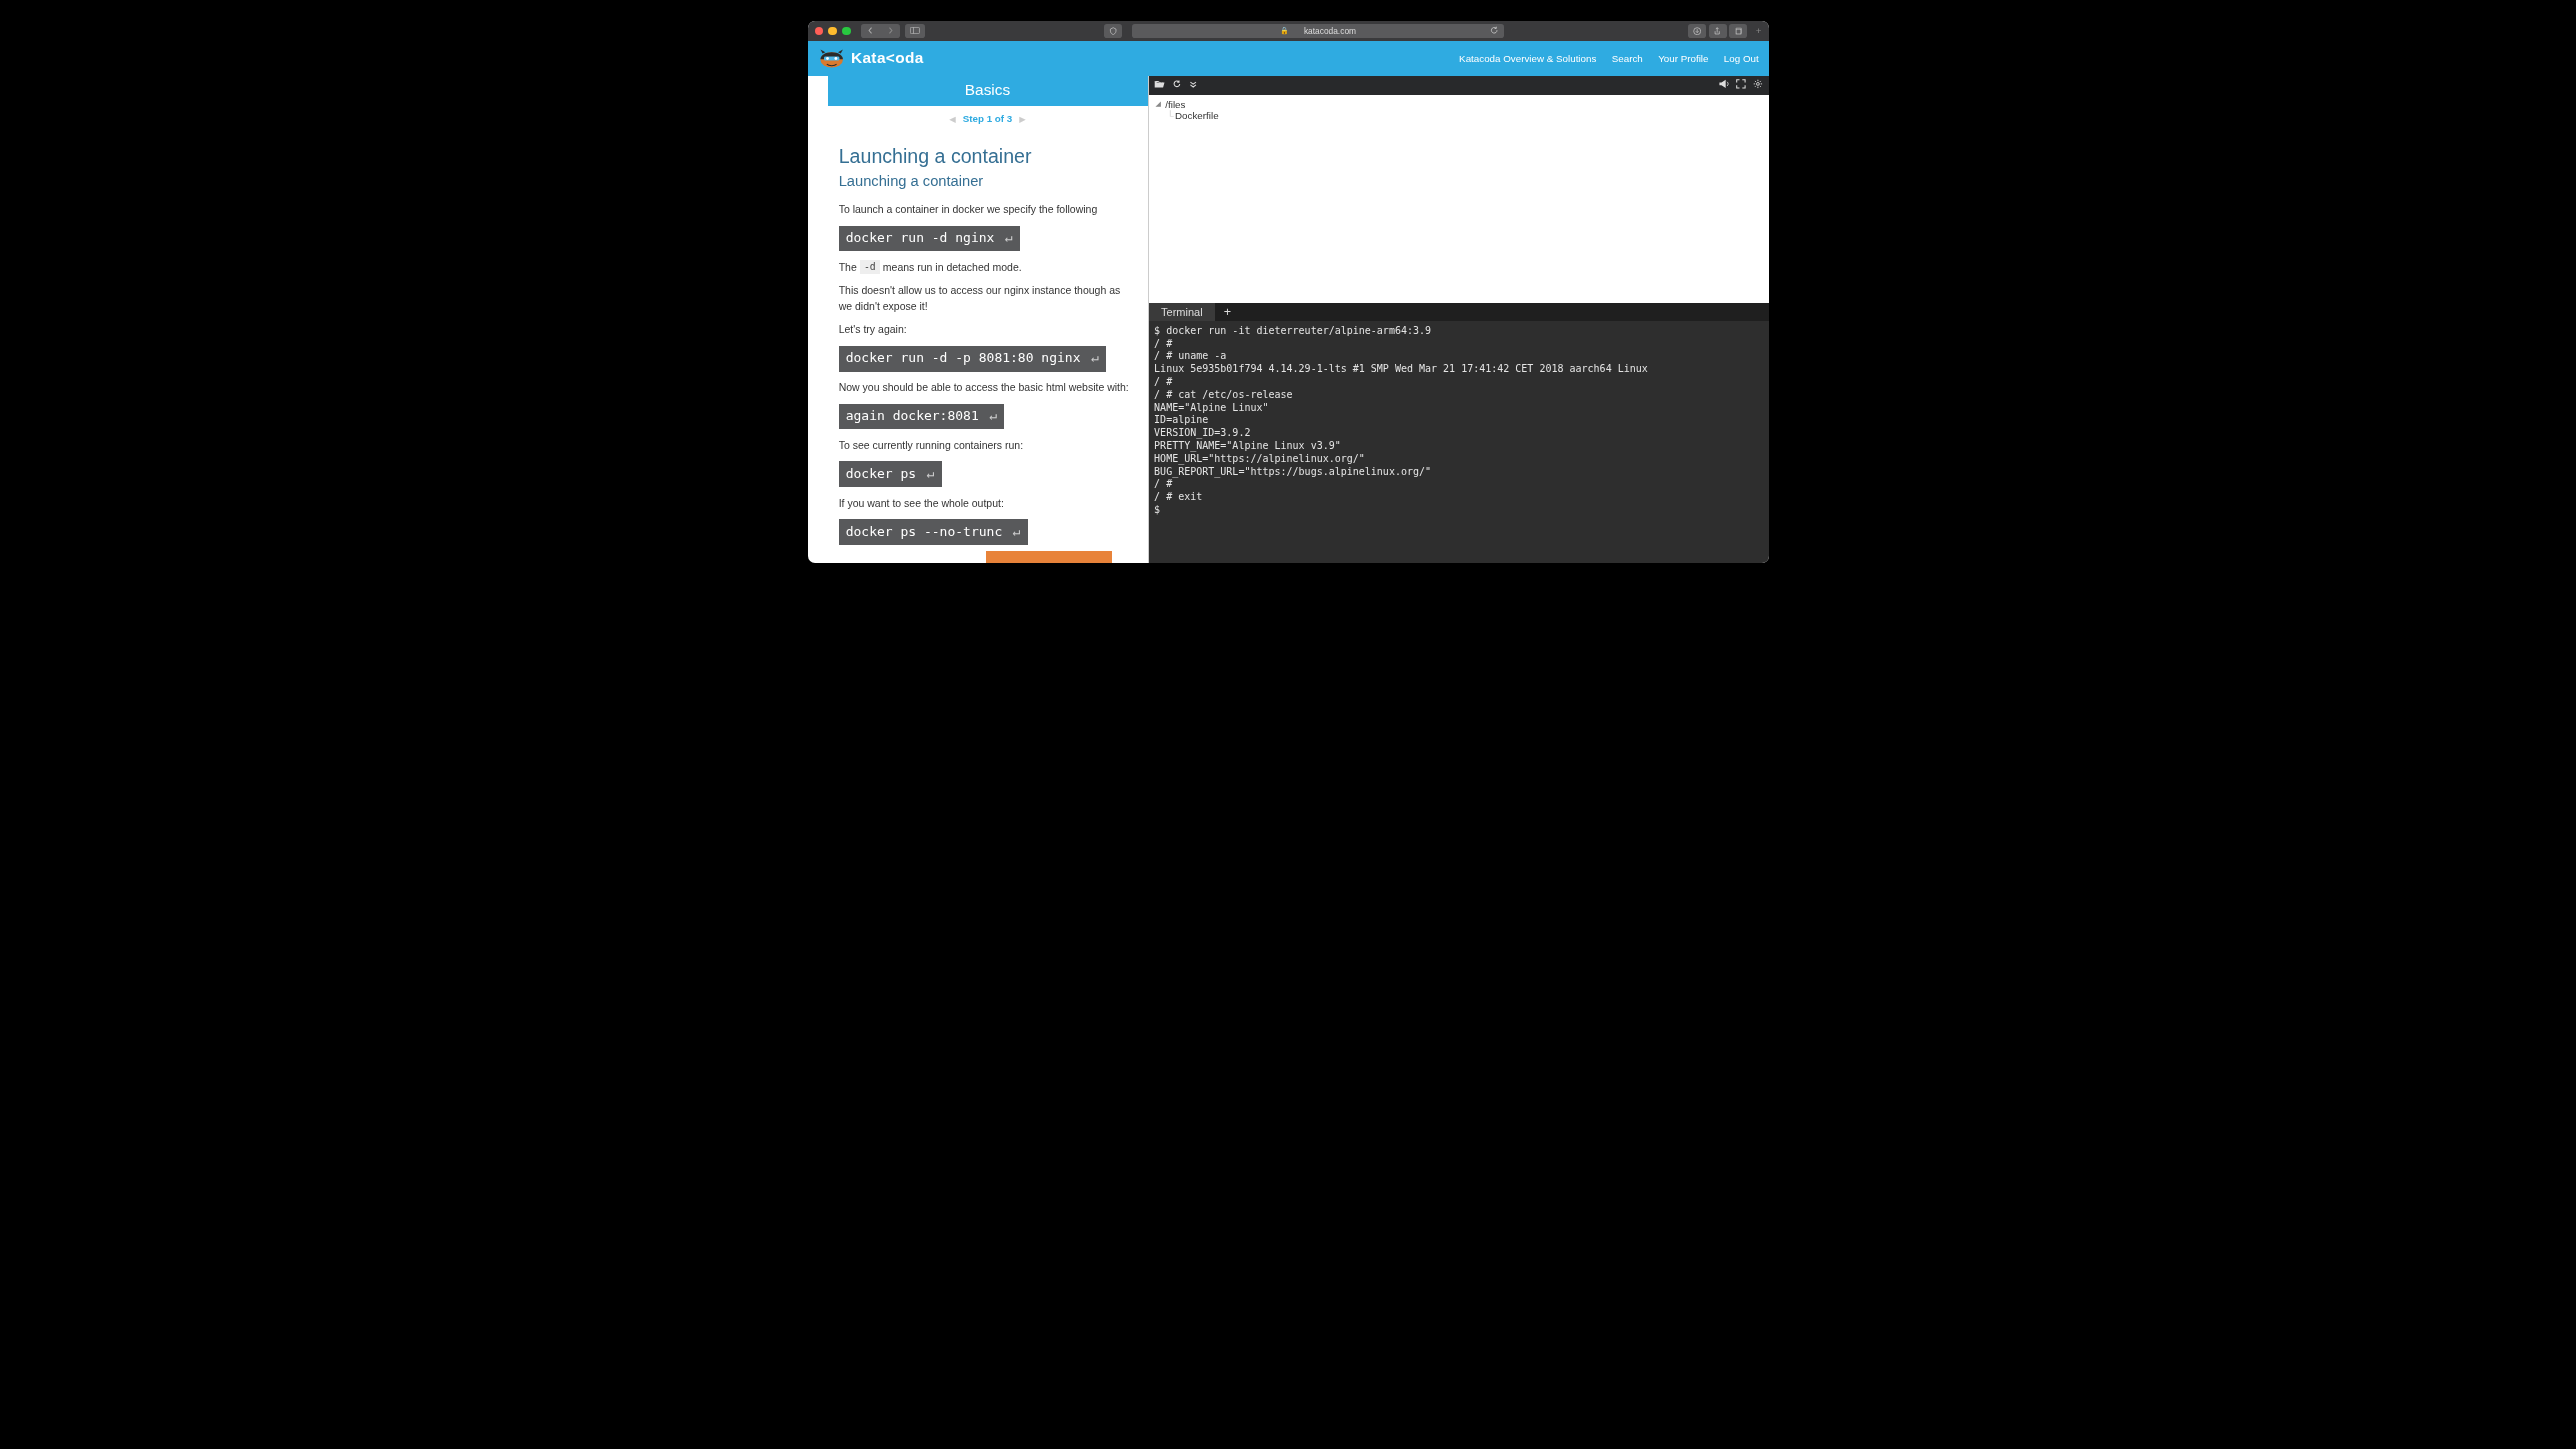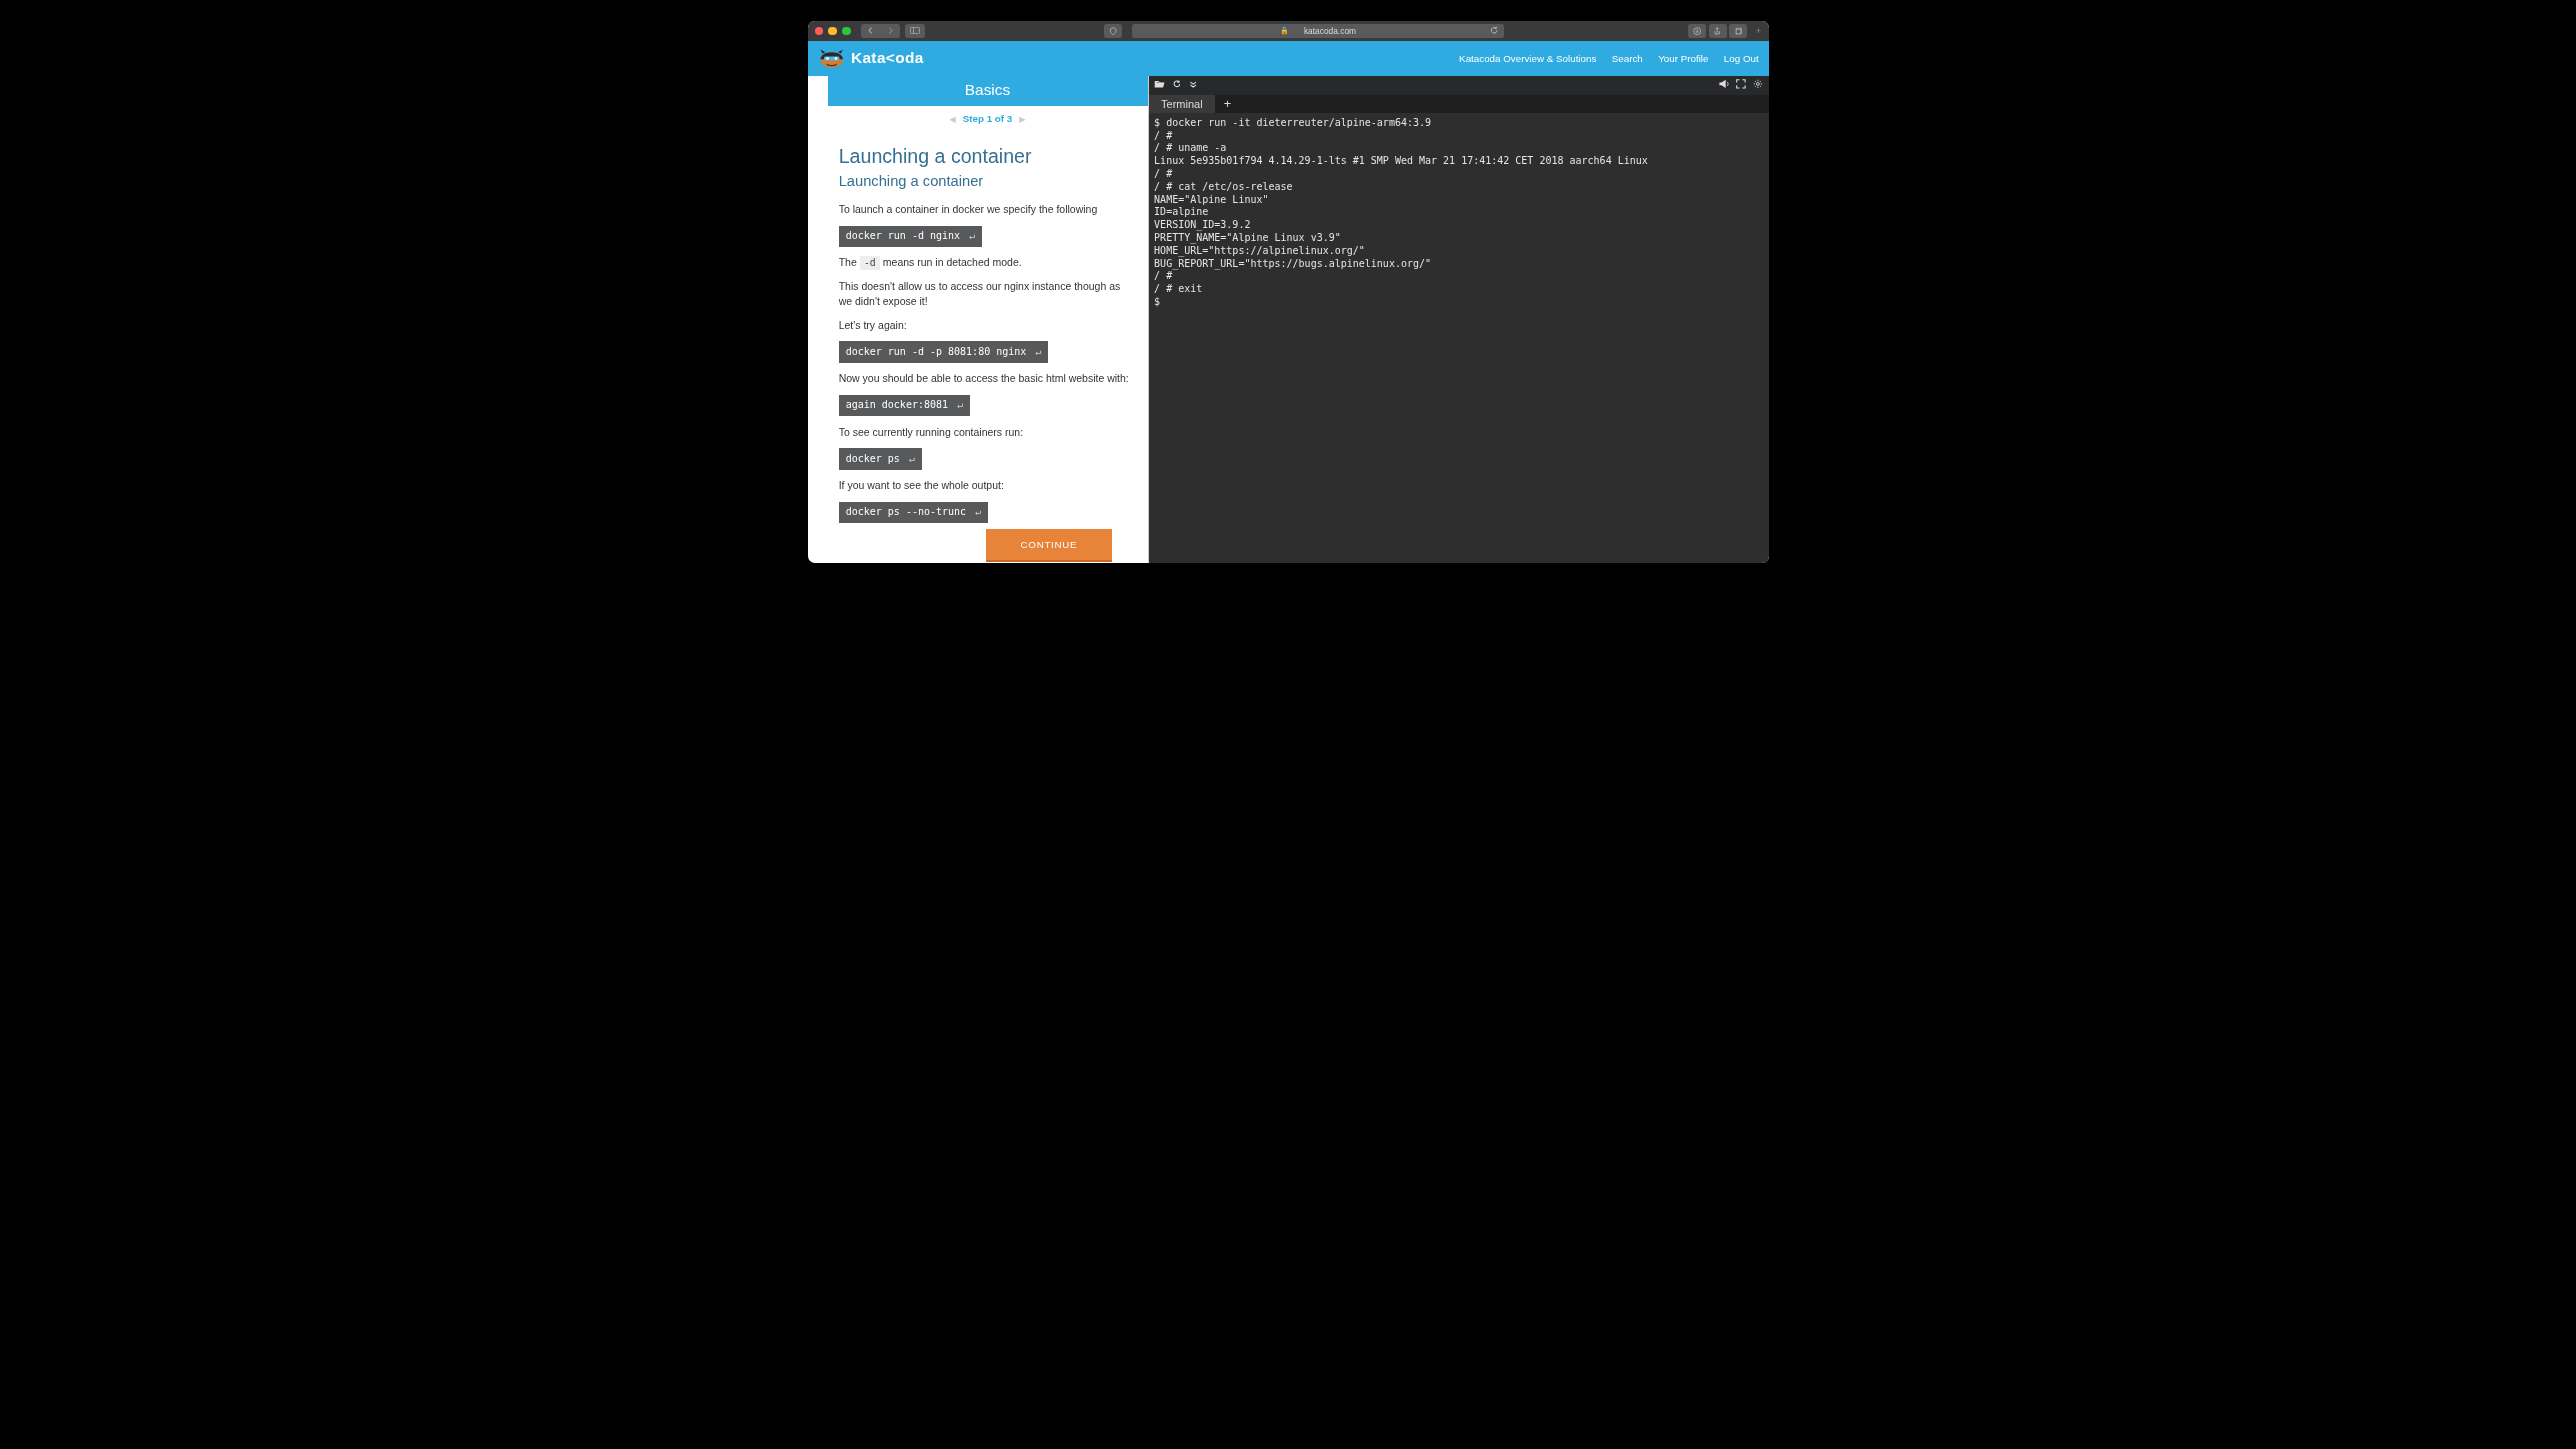--- a/index.html
+++ b/index.html
@@ -105,21 +105,21 @@
       flex: 1;
       overflow-y: auto;
     }
     .lesson-content h1 { color: #356f93; font-size: 19.6px; font-weight: 400; margin-top: 2.8px; }
     .lesson-content h2 { color: #356f93; font-size: 14.7px; font-weight: 400; margin-bottom: 9.8px; }
     .lesson-content p { margin: 8.4px 0; color: #333; }
     .code-block {
       background: #58595b;
       color: #fff;
       font-family: "SF Mono", Menlo, Monaco, monospace;
-      font-size: 10px;
+      font-size: 13px;
       padding: 3.5px 7px;
       display: inline-block;
       margin: 0;
       white-space: nowrap;
     }
     .code-block .enter-icon { opacity: 0.7; margin-left: 2.8px; }
     .inline-code {
       background: #eee;
       font-family: "SF Mono", Menlo, Monaco, monospace;
       font-size: 9.8px;
@@ -356,20 +356,30 @@
           </span>
           <span class="tb-icon">
             <svg width="9.8" height="9.8" viewBox="0 0 14 14">
                 <circle cx="7" cy="7" r="2" fill="none" stroke="#ddd" stroke-width="1.3"></circle>
                 <path d="M7 1 L7 3 M7 11 L7 13 M1 7 L3 7 M11 7 L13 7 M2.8 2.8 L4.2 4.2 M9.8 9.8 L11.2 11.2 M11.2 2.8 L9.8 4.2 M4.2 9.8 L2.8 11.2" stroke="#ddd" stroke-width="1.3"></path>
               </svg>
           </span>
         </div>
       </div>
 
+      <div class="file-tree">
+        <div class="tree-row">
+          <span class="tree-toggle">◢</span>
+          <span>/files</span>
+        </div>
+        <div class="tree-child">
+          <span class="tree-branch">└</span>
+          <span>Dockerfile</span>
+        </div>
+      </div>
 
       <div class="terminal-section">
         <div class="terminal-tabs">
           <div class="terminal-tab active">Terminal</div>
           <div class="terminal-add">+</div>
         </div>
         <div class="terminal-output" id="terminal-output">$ docker run -it dieterreuter/alpine-arm64:3.9
 / #
 / # uname -a
 Linux 5e935b01f794 4.14.29-1-lts #1 SMP Wed Mar 21 17:41:42 CET 2018 aarch64 Linux

